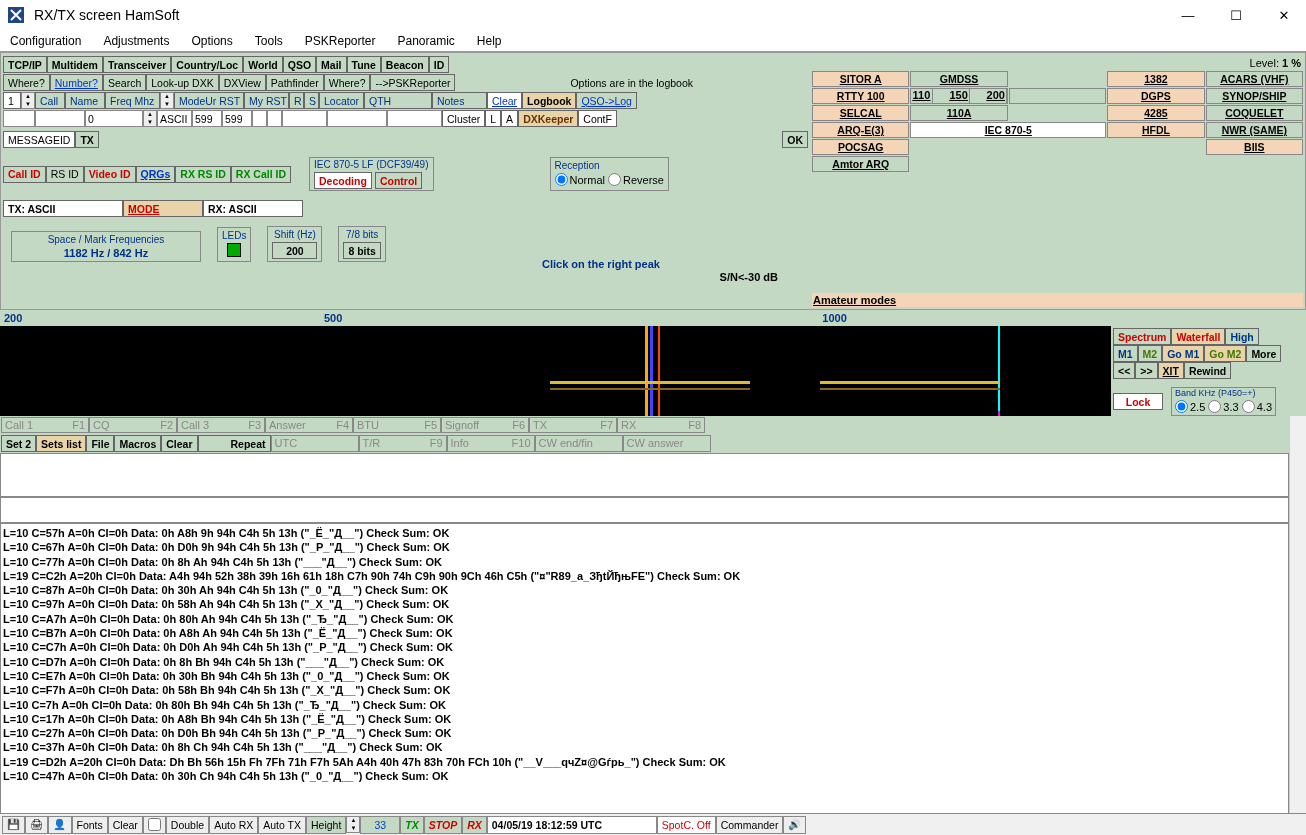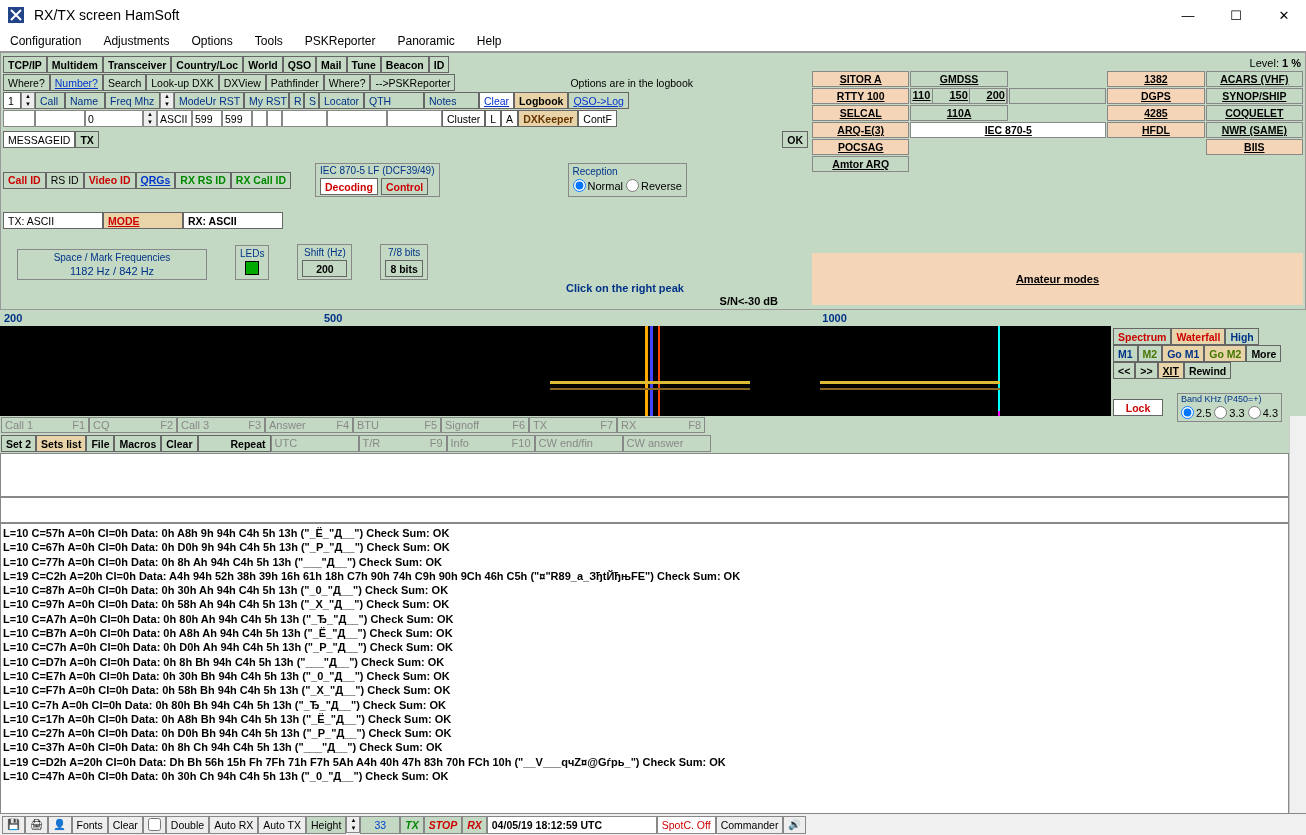--- a/index.html
+++ b/index.html
@@ -16,24 +16,24 @@
 .btn.white{background:#fff}
 .text-blue{color:#0033cc;text-decoration:underline}
 .text-red{color:#cc0000;font-weight:bold}
 .text-green{color:#008800}
 .top-section{display:flex;background:#c4d9c4;border:1px solid #999}
 .left-panel{flex:1;padding:2px}
 .right-panel{width:495px;padding:2px;background:#c4d9c4}
 .mode-grid{display:grid;grid-template-columns:repeat(5,1fr);gap:1px}
 .mode-cell{background:#f5d5b8;border:1px solid #888;text-align:center;font-size:10.5px;font-weight:bold;padding:1px 2px;text-decoration:underline;cursor:pointer;white-space:nowrap;overflow:hidden}
 .mode-cell.sub{background:#c4d9c4}
-.amateur-bar{grid-column:1/-1;background:#f5d5b8;text-align:center;font-weight:bold;text-decoration:underline;padding:20px;margin-top:80px}
+.amateur-bar{grid-column:1/-1;background:#f5d5b8;text-align:left;font-weight:bold;text-decoration:underline;padding:1px;margin-top:120px}
 .subrow{display:flex;gap:0;margin:1px 0}
 .input-sm{border:1px solid #888;background:#fff;height:17px;padding:0 2px;font-size:10.5px}
-.panel-group{border:1px solid #888;padding:2px 4px;margin:14px;display:inline-block;background:#c4d9c4}
+.panel-group{border:1px solid #888;padding:2px 4px;margin:8px;display:inline-block;background:#c4d9c4}
 .panel-title{font-size:10px;color:#003388;margin-bottom:2px}
 .waterfall-section{display:flex;background:#000;height:90px;position:relative}
 .waterfall-canvas{flex:1;background:#000;position:relative}
 .waterfall-right{width:195px;background:#c4d9c4;padding:2px}
 .scale-row{background:#c4d9c4;color:#003388;font-weight:bold;padding:2px 4px;display:flex;font-size:11px}
 .fn-row{display:flex;background:#c4d9c4;padding:1px}
 .fn-btn{background:#c4d9c4;border:1px solid #888;padding:1px 3px;font-size:10px;color:#888;display:flex;justify-content:space-between;min-width:88px}
 .text-area{background:#fff;border:1px solid #888;padding:2px;font-family:'Arial';font-size:12px;font-weight:bold;overflow:auto}
 .decode-area{height:330px;line-height:1.3}
 .input-area{height:44px}
@@ -110,21 +110,21 @@
       <span class="btn" style="color:#003388;width:55px">Freq Mhz</span>
       <div class="spinner">
           <div>▲</div>
           <div>▼</div>
         </div>
       <span class="btn" style="color:#003388;width:70px">ModeUr RST</span>
       <span class="btn" style="color:#003388;width:45px">My RST</span>
       <span class="btn" style="color:#003388;width:15px">R</span>
       <span class="btn" style="color:#003388;width:15px">S</span>
       <span class="btn" style="color:#003388;width:45px">Locator</span>
-      <span class="btn" style="color:#003388;width:60px">QTH</span>
+      <span class="btn" style="color:#003388;width:68px">QTH</span>
       <span class="btn" style="color:#003388;width:55px">Notes</span>
       <span class="btn white text-blue">Clear</span>
       <span class="btn tan" style="font-weight:bold">Logbook</span>
       <span class="btn text-blue">QSO-&gt;Log</span>
     </div>
 
     <div class="subrow">
       <input class="input-sm" style="width: 32px;">
       <input class="input-sm" style="width: 50px;">
       <input class="input-sm" style="width: 58px;" value="0">
@@ -175,29 +175,29 @@
             <span>Normal</span>
           </label>
         <label class="radio">
             <input type="radio" style=""> 
             <span>Reverse</span>
           </label>
       </div>
     </div>
 
     <div class="subrow">
-      <span class="btn white" style="width:100px;font-weight:normal">TX: ASCII</span>
+      <span class="btn white" style="width:120px;font-weight:bold">TX: ASCII</span>
       <span class="btn tan text-red" style="width:80px;font-weight:bold;text-decoration:underline">MODE</span>
       <span class="btn white" style="width:100px;font-weight:bold">RX: ASCII</span>
     </div>
 
     <div class="subrow" style="align-items:flex-end">
       <div class="panel-group" style="text-align:center;width:190px">
         <div class="panel-title">Space / Mark Frequencies</div>
-        <div style="color:#003388;font-weight:normal">1182 Hz / 842 Hz</div>
+        <div style="color:#003388;font-weight:bold">1182 Hz / 842 Hz</div>
       </div>
       <div class="panel-group" style="text-align:center">
         <div class="panel-title">LEDs</div>
         <span style="display:inline-block;width:14px;height:14px;background:#00aa00;border:1px solid #000"></span>
       </div>
       <div class="panel-group" style="text-align:center">
         <div class="panel-title">Shift (Hz)</div>
         <span class="btn" style="font-weight:bold;width:45px;justify-content:center">200</span>
       </div>
       <div class="panel-group" style="text-align:center">

